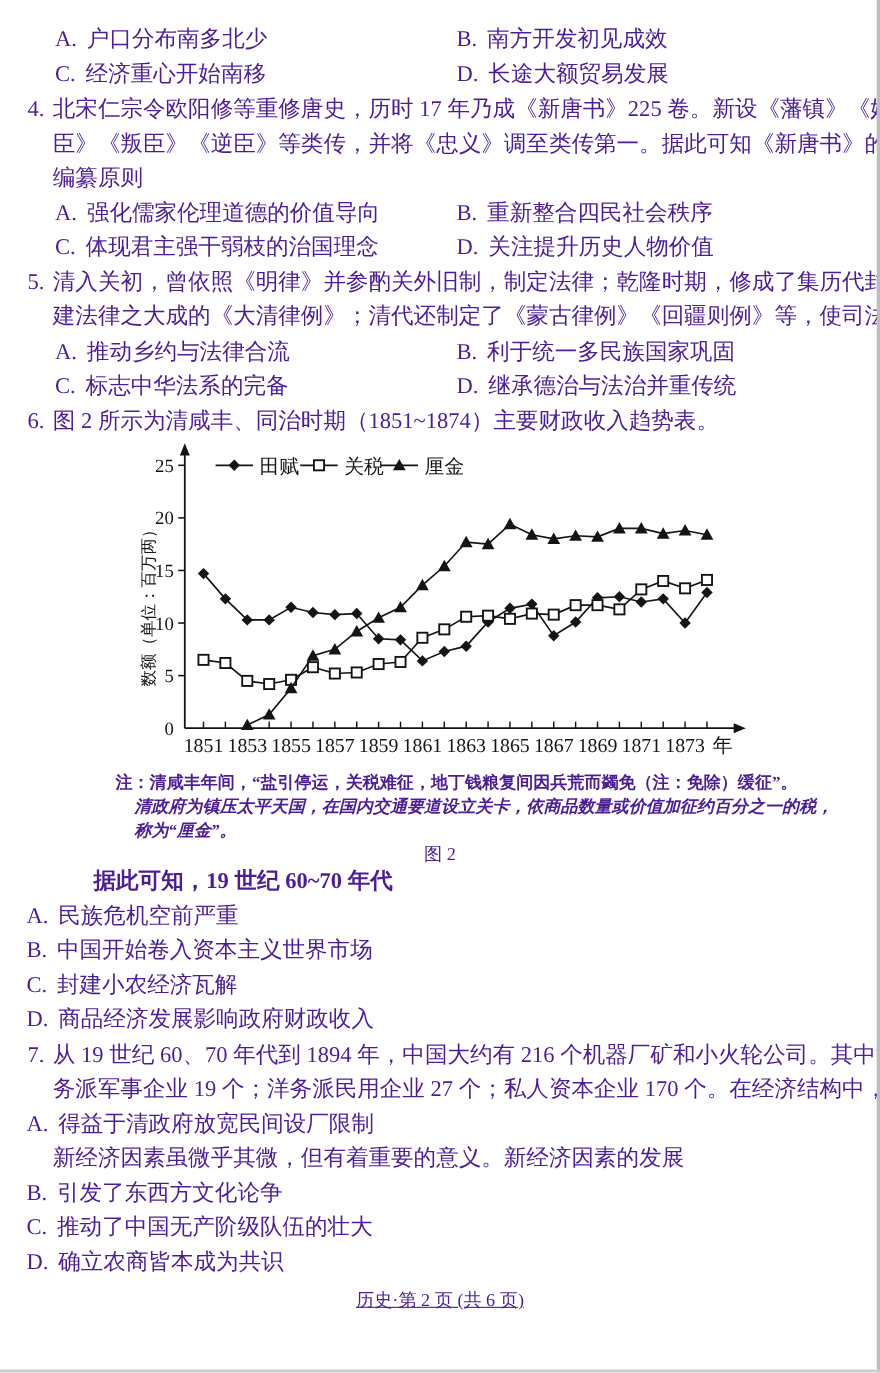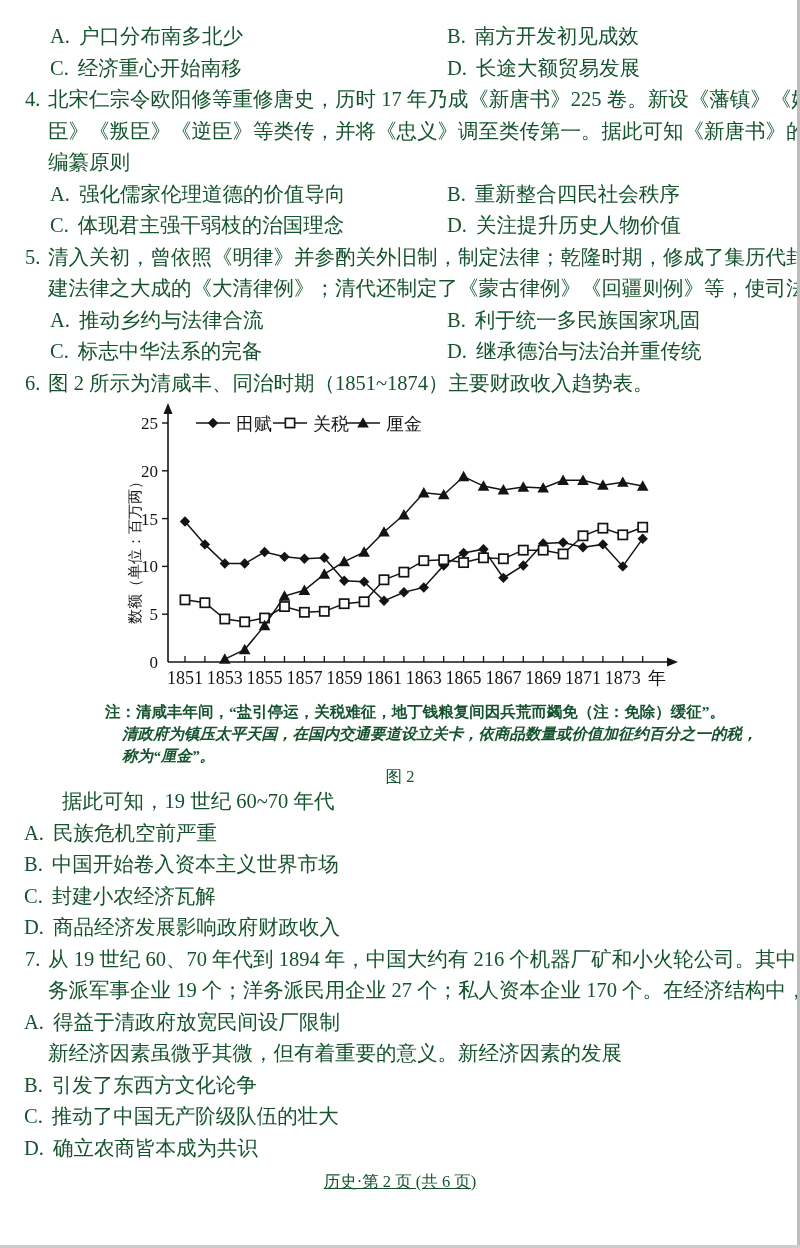--- a/index.html
+++ b/index.html
@@ -1,35 +1,35 @@
 <!DOCTYPE html>
 <html><head>
 <meta charset="utf-8">
 <style>
   html,body{margin:0;padding:0;background:#fff;}
   .page{
     width:800px;height:1248px;position:relative;overflow:hidden;background:#ffffff;
-    font-family:"Liberation Serif","DejaVu Serif",serif;color:#14532d;
+    font-family:"Liberation Serif","DejaVu Serif",serif;color:#4c1d95;
     padding-top:21px;box-sizing:border-box;
   }
   .line{height:31.5px;line-height:31.5px;font-size:20.5px;white-space:nowrap;position:relative;}
   .stem{padding-left:48px;}
   .qnum{position:absolute;left:25px;}
   .optrow{padding-left:50px;}
   .optrow1{padding-left:24px;}
-  .col2{position:absolute;left:447px;top:0;}
+  .col2{position:absolute;left:415px;top:0;}
   .optlabel{margin-right:9px;}
   .chart-host{height:302px;position:relative;}
   .chart-host svg{display:block;margin-left:110px;}
   svg text{font-family:"Liberation Serif","DejaVu Serif",serif;fill:#141414;}
   .note{margin-left:105px;font-size:15.5px;font-weight:600;}
   .note-line{height:22px;line-height:22px;white-space:nowrap;}
   .note-indent{padding-left:17px;font-style:italic;}
   .fig-caption{height:19px;line-height:19px;font-size:16.5px;text-align:center;}
-  .followup{padding-left:62px;}
+  .followup{padding-left:85px;font-weight:bold;}
   .footer{margin-top:6px;height:24px;line-height:24px;text-align:center;font-size:16.5px;text-decoration:underline;}
   .edge-right{position:absolute;right:0;top:0;width:3px;height:100%;background:#bdbdbd;}
   .edge-bottom{position:absolute;left:0;bottom:0;width:100%;height:3px;background:#cdcdcd;}
 </style>
 </head>
 <body>
 
 <div class="page">
 
   <div class="line optrow">

